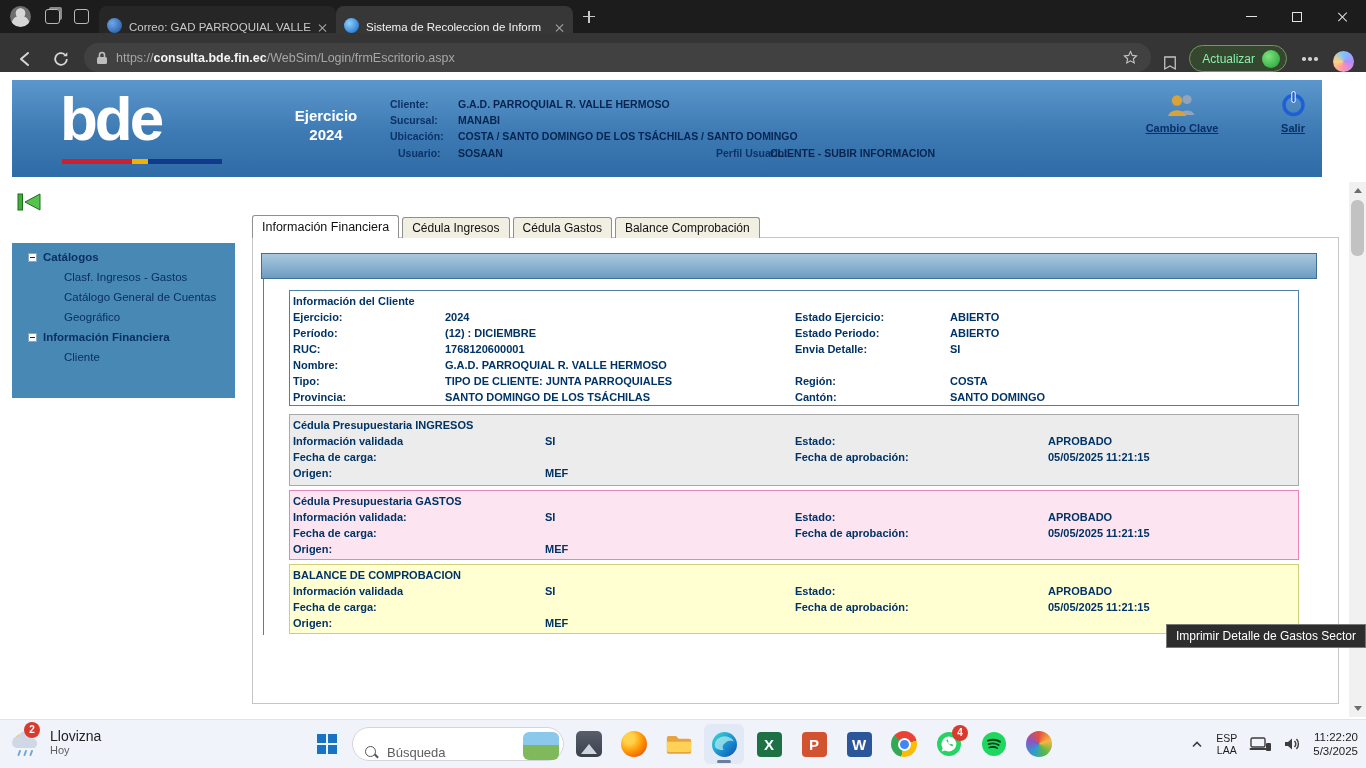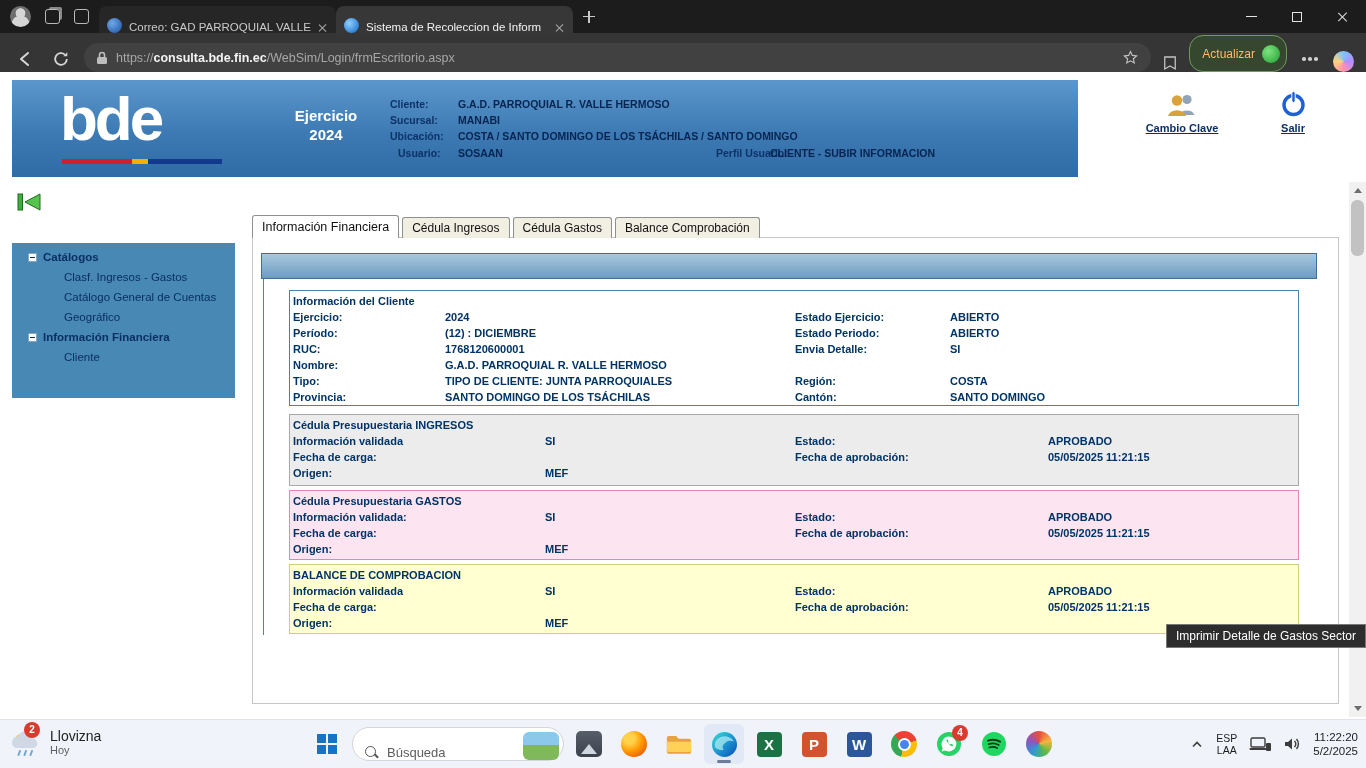--- a/index.html
+++ b/index.html
@@ -34,29 +34,29 @@
   .g-close::before,.g-close::after{content:"";position:absolute;left:5.4px;top:0;width:1.3px;height:12px;background:#e3e3e3;}
   .g-close::before{transform:rotate(45deg);} .g-close::after{transform:rotate(-45deg);}
 
   
   .navbar{position:absolute;top:33px;left:0;right:0;height:39px;background:#353535;display:flex;align-items:flex-end;gap:10px;padding:0 12px;}
   .nav-btn{width:26px;height:26px;display:flex;align-items:center;justify-content:center;}
   .omnibox{flex:1;height:29px;border-radius:15px;background:#414141;display:flex;align-items:center;gap:8px;padding:0 12px;min-width:0;}
   .url{font-size:12.5px;color:#a7a7a7;white-space:nowrap;overflow:hidden;}
   .url b{color:#f3f3f3;font-weight:700;}
   .omni-right{margin-left:auto;display:flex;align-items:center;gap:8px;}
-  .actualizar{height:37px;border-radius:14px;background:#35482f;border:1px solid #6f9a5f;display:flex;align-items:center;gap:7px;padding:0 6px 0 12px;color:#fdba74;font-size:12px;}
+  .actualizar{height:27px;border-radius:14px;background:#35482f;border:1px solid #6f9a5f;display:flex;align-items:center;gap:7px;padding:0 6px 0 12px;color:#86efac;font-size:12px;}
   .act-dot{width:18px;height:18px;border-radius:50%;background:radial-gradient(circle at 35% 35%,#7fe37f,#1f9e32);}
   .dots{width:3.5px;height:3.5px;border-radius:50%;background:#cfcfcf;box-shadow:-6px 0 0 #cfcfcf,6px 0 0 #cfcfcf;}
   .copilot{width:21px;height:21px;border-radius:50%;background:conic-gradient(#7cc4ff,#b58cff,#ff8fb0,#ffd27c,#7cc4ff);}
 
   
   .page{position:absolute;top:72px;left:0;right:0;height:647px;background:#fff;}
 
-  .appheader{position:absolute;top:8px;left:12px;width:1066px;height:97px;background:linear-gradient(180deg,#5b97cb 0%,#3d7ab3 55%,#2f6ba6 100%);padding-left:40px;}
+  .appheader{position:absolute;top:8px;left:12px;width:1310px;height:97px;background:linear-gradient(180deg,#5b97cb 0%,#3d7ab3 55%,#2f6ba6 100%);padding-left:40px;}
   .bde-logo{position:absolute;left:48px;top:2px;font-size:62px;font-weight:800;color:#fff;letter-spacing:-3px;line-height:74px;}
   .bde-stripe{position:absolute;left:50px;top:79px;width:160px;height:5px;background:linear-gradient(90deg,#cf1f2e 0 44%,#f4b000 44% 54%,#123a8c 54% 100%);}
   .ejercicio{position:absolute;left:258px;top:26px;width:112px;text-align:center;color:#fff;font-weight:700;font-size:15px;line-height:19px;}
   .hfield{position:absolute;font-size:10.5px;font-weight:700;white-space:nowrap;}
   .hlabel{color:#0c3268;}
   .hvalue{color:#06244f;}
   .hlink-block{position:absolute;text-align:center;}
   .hlink{font-size:11px;font-weight:700;color:#0a2f66;text-decoration:underline;}
 
   
@@ -510,18 +510,18 @@
         <rect x="0.5" y="12" width="17" height="2" rx="1" fill="#3c3c3c"></rect>
         <rect x="17" y="7" width="5" height="8" rx="1" fill="#3c3c3c"></rect>
       </svg>
       <svg width="18" height="16" viewBox="0 0 18 16">
         <path d="M2 6 h3 l4-3.5 v11 L5 10 H2 z" fill="#3c3c3c"></path>
         <path d="M11.5 5 a4.5 4.5 0 0 1 0 6" stroke="#3c3c3c" stroke-width="1.4" fill="none"></path>
         <path d="M13.5 3 a7.5 7.5 0 0 1 0 10" stroke="#3c3c3c" stroke-width="1.4" fill="none"></path>
       </svg>
       <div class="clock">
         <div>11:22:20</div>
-        <div>5/2/2025</div>
+        <div>5/3/2025</div>
       </div>
     </div>
   </div>
 
 </div>
 
 </body></html>

